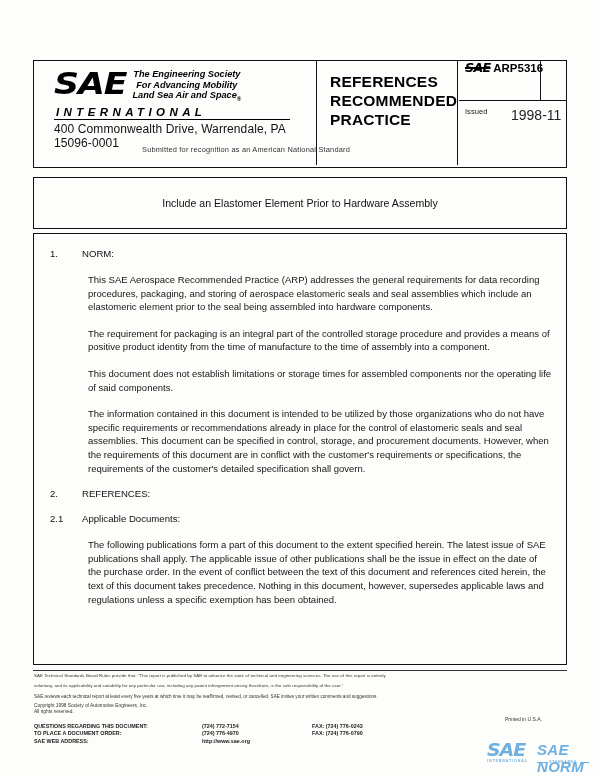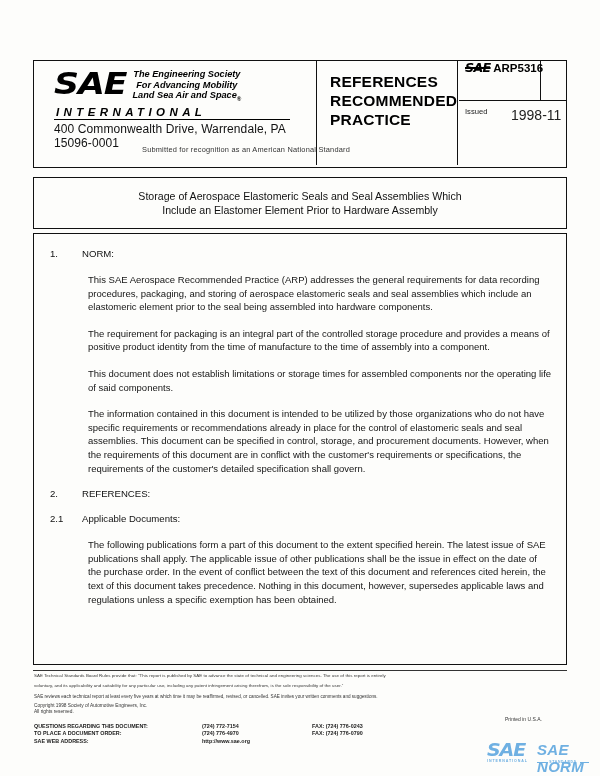--- a/index.html
+++ b/index.html
@@ -282,21 +282,20 @@
         <span class="issued-label">Issued</span>
         <span class="issued-date">1998-11</span>
       </div>
     </div>
 
     <div class="submitted">Submitted for recognition as an American National Standard</div>
   </div>
 
   <div class="titlebox">
     <div class="titlebox-inner">
-      <div>Storage of Aerospace Elastomeric Seals and Seal Assemblies Which</div>
       <div>Include an Elastomer Element Prior to Hardware Assembly</div>
     </div>
   </div>
 
   <div class="bodybox">
     <div class="body-inner">
 
       <div class="sec-head">
         <span class="sec-num">1.</span>
         <span class="sec-label">NORM:</span>

